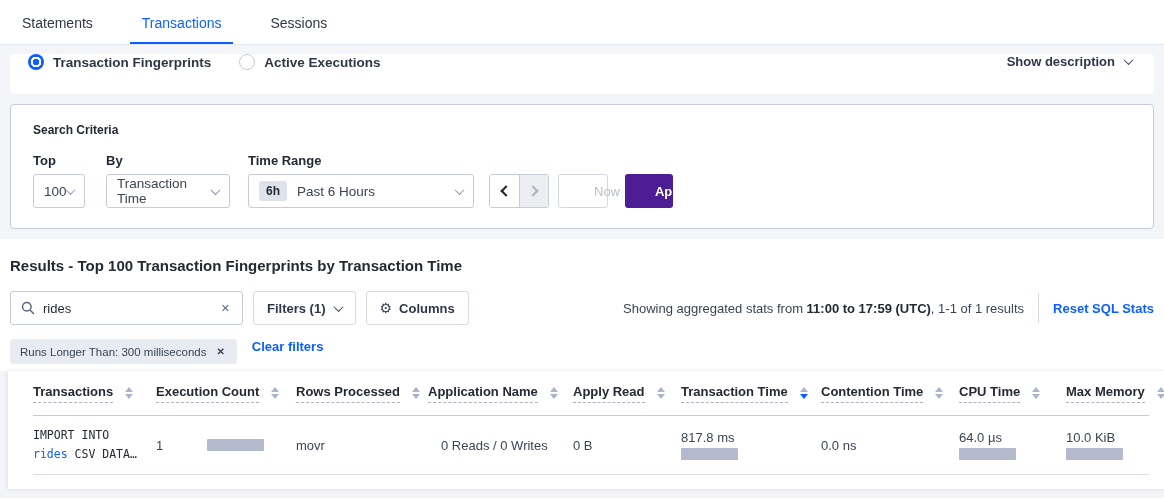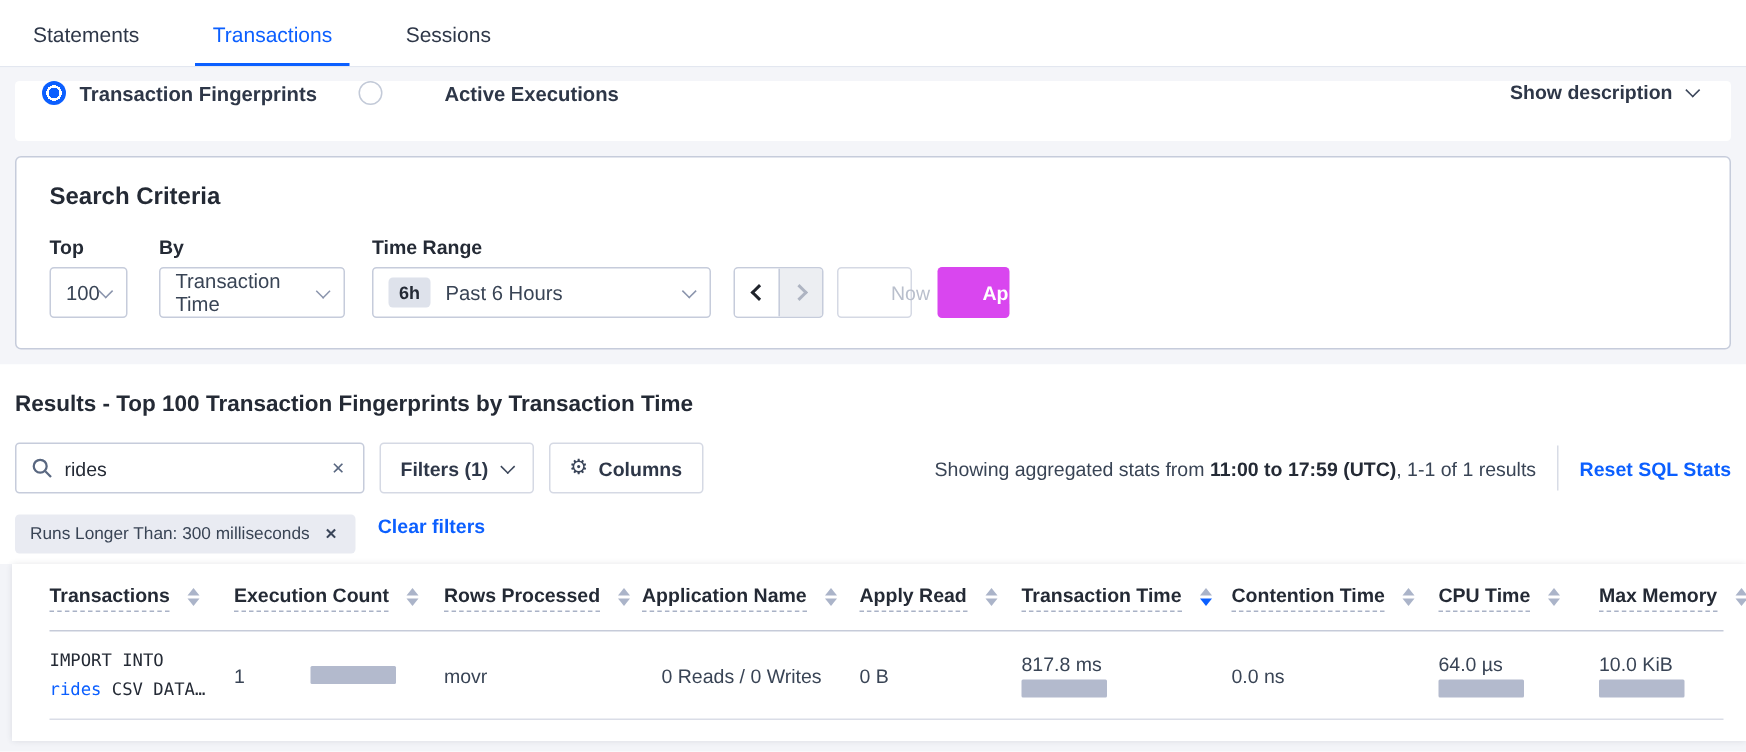--- a/index.html
+++ b/index.html
@@ -12,48 +12,48 @@
   
   .tabbar { background:#fff; border-bottom:1px solid #E3E7F0; display:flex; padding-left:10px; }
   .tab { padding:15px 12px 11px; font-size:14px; color:#2E3748; border-bottom:2px solid transparent; cursor:pointer; }
   .tab + .tab { margin-left:25px; }
   .tab.active { color:#0B5FFF; border-bottom-color:#0B5FFF; }
 
   
   .upper-zone { background:#F4F5F9; padding:9px 10px 10px; }
   .radio-strip { background:#fff; border-radius:3px; height:40px; display:flex; align-items:flex-start; padding:0 22px 0 18px; margin-bottom:10px;font-weight:bold; }
   .radio-item { display:flex; align-items:center; cursor:pointer; }
-  .radio-item + .radio-item { margin-left:28px;gap:32px; }
+  .radio-item + .radio-item { margin-left:28px; }
   .radio-on { width:16px; height:16px; border-radius:50%;
     background:radial-gradient(circle,#0B5FFF 0 3.5px,#fff 3.5px 5.2px,#0B5FFF 5.2px); }
   .radio-off { width:16px; height:16px; border-radius:50%; border:1px solid #C3CAD8; background:#fff; }
   .radio-label { margin-left:9px; font-size:13.5px; color:#2E3748; }
   .show-desc { margin-left:auto; display:flex; align-items:center; color:#2E3748; cursor:pointer; }
   .chev { width:7px; height:7px; border-right:1.6px solid #3A4559; border-bottom:1.6px solid #3A4559; transform:rotate(45deg) translate(-1px,-1px); display:inline-block; }
   .show-desc .chev { margin-left:10px; }
 
   .criteria-card { background:#fff; border:1px solid #C6CCDB; border-radius:4px; padding:18px 25px 20px 22px; }
-  .card-title { font-size:16px; font-weight:bold; color:#242A35; margin-bottom:16px; }
+  .card-title { font-size:12px; font-weight:bold; color:#242A35; margin-bottom:16px; }
   .controls-row { display:flex; align-items:flex-end; }
   .ctl-group .ctl-label { font-size:13px; font-weight:bold; color:#242A35; margin-bottom:6px; }
   .select { height:34px; border:1px solid #C6CCDB; border-radius:3px; background:#fff; display:flex; align-items:center; padding:0 10px; cursor:pointer; font-size:13.5px; color:#394455; }
   .select .chev { margin-left:auto; border-color:#8A94AC; }
   .sel-top { width:52px; }
   .g-by { margin-left:21px; } .sel-by { width:124px; }
   .g-time { margin-left:18px; } .sel-time { width:226px; }
   .time-badge { background:#DEE2EB; color:#242A35; font-weight:bold; font-size:12px; border-radius:3px; padding:3px 7px; margin-right:10px; }
   .btn-group { margin-left:15px; display:flex; border:1px solid #C6CCDB; border-radius:3px; overflow:hidden; height:34px; }
   .bg-btn { width:29px; display:flex; align-items:center; justify-content:center; background:#fff; cursor:pointer; }
   .bg-btn.disabled { background:#ECEEF2; border-left:1px solid #C6CCDB; cursor:default; }
   .ang { width:8px; height:8px; display:inline-block; }
   .ang-left { border-left:2px solid #20242C; border-bottom:2px solid #20242C; transform:rotate(45deg); margin-left:3px; }
   .ang-right { border-right:2px solid #AEB4C2; border-top:2px solid #AEB4C2; transform:rotate(45deg); margin-right:3px; }
   .btn { height:34px; border:1px solid #D5D9E4; border-radius:3px; background:#fff; display:flex; align-items:center; justify-content:center; font-size:13px; cursor:pointer;padding-left:48px; }
   .btn-now { margin-left:9px; width:44px; color:#B9BFCC; cursor:default; }
-  .btn-apply { margin-left:17px; width:47px; background:#d946ef; border:none; color:#fff; font-weight:bold; }
+  .btn-apply { margin-left:17px; width:47px; background:#4c1d95; border:none; color:#fff; font-weight:bold; }
 
   
   .results { background:#fff; padding-top:18px; }
   .results-heading { margin-left:10px; font-size:15px; font-weight:bold; color:#242A35; }
   .toolbar { display:flex; align-items:center; margin:17px 10px 0; height:34px; }
   .search-box { width:233px; height:34px; border:1px solid #C6CCDB; border-radius:3px; display:flex; align-items:center; padding:0 10px; background:#fff; }
   .search-box input { border:none; outline:none; flex:1; font-size:13px; color:#242A35; font-family:inherit; margin-left:8px; min-width:0; }
   .clear-x { color:#596780; font-size:11px; cursor:pointer; padding:2px; }
   .btn-filters { margin-left:10px; padding:0 13px; font-weight:bold; color:#2E3748; }
   .btn-filters .chev { margin-left:9px; }

